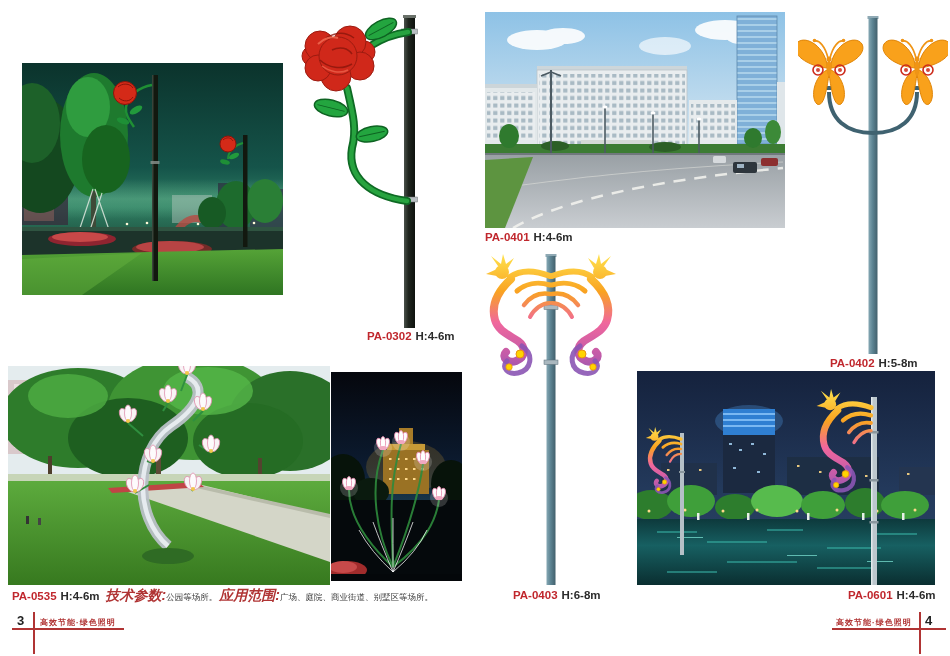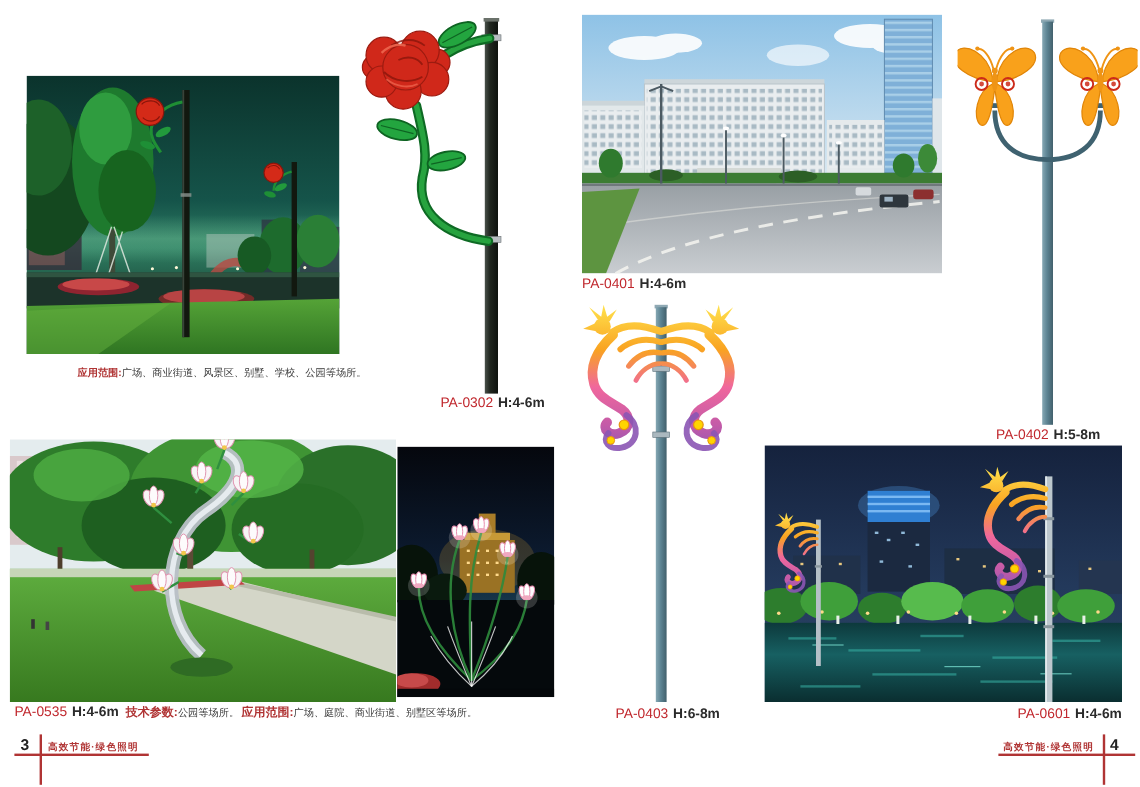--- a/index.html
+++ b/index.html
@@ -3,24 +3,24 @@
 <meta charset="utf-8">
 <style>
   * { margin:0; padding:0; box-sizing:border-box; }
   html,body { background:#ffffff; }
   body { font-family:"Liberation Sans", sans-serif; }
   .page { position:relative; width:950px; height:656px; background:#ffffff; overflow:hidden; }
   .abs { position:absolute; }
   .photo { position:absolute; overflow:hidden; }
   .photo svg { display:block; }
   .model-label { position:absolute; font-size:11.5px; font-weight:bold; white-space:nowrap; }
-  .pm { color:#c0272d; font-weight:normal; }
+  .pm { color:#c0272d; font-weight:bold; }
   .ph { color:#2b2b2b; font-weight:600; margin-left:4px; }
   .caption-row { position:absolute; white-space:nowrap; font-size:11.5px; }
-  .small-red { color:#b03434; font-weight:bold; font-size:10px; margin-left:6px; }
+  .small-red { color:#b03434; font-weight:bold; font-size:14px; margin-left:6px;font-style:italic; }
   .small-blk { color:#3a3a3a; font-size:8.5px; }
   .note { position:absolute; font-size:8.5px; color:#3a3a3a; text-align:center; white-space:nowrap; }
   .note .red { color:#b03434; font-weight:bold; }
   .desc { position:absolute; font-size:8.5px; color:#b03434; font-weight:bold;
           line-height:25px; text-align:justify; text-indent:2em; }
   .footer-line { position:absolute; background:#b03434; }
   .pagenum { position:absolute; font-size:13px; font-weight:bold; color:#222222; }
   .slogan { position:absolute; font-size:8px; font-weight:bold; color:#b03434; letter-spacing:1px; }
 </style>
 </head>
@@ -138,23 +138,20 @@
         <rect x="221" y="72" width="4.5" height="112" fill="#12180f"></rect>
         <path d="M221 80 C213 82 206 88 206 96" stroke="#1f8f34" stroke-width="2" fill="none"></path>
         <ellipse cx="212" cy="93" rx="5.5" ry="2.6" transform="rotate(-25 212 93)" fill="#229a3c"></ellipse>
         <ellipse cx="203" cy="99" rx="5" ry="2.4" transform="rotate(15 203 99)" fill="#1e8f36"></ellipse>
         <circle cx="206" cy="81" r="8" fill="#d42a18" stroke="#8a150b" stroke-width="1"></circle>
         <path d="M201 77 C204 74 209 74 211 78" stroke="#8a150b" stroke-width="0.9" fill="none"></path>
       </g>
     </svg>
   </div>
 
-  <div class="note" style="left:40px;top:305px;width:290px">
-    <span class="red">应用范围:</span><span>广场、商业街道、风景区、别墅、学校、公园等场所。</span>
-  </div>
 
   <div class="abs" style="left:295px;top:12px;width:165px;height:320px">
     <svg width="165" height="320" viewBox="0 0 165 320">
       <rect x="109" y="4" width="11" height="312" fill="url(#gradPole)"></rect>
       <rect x="108" y="3" width="13" height="3" fill="#6a716a"></rect>
       <g>
         <rect x="106.5" y="17" width="16" height="5" fill="#b8bec2" stroke="#6a7072" stroke-width="0.5"></rect>
       </g>
       <g>
         <rect x="106.5" y="185" width="16" height="5" fill="#b8bec2" stroke="#6a7072" stroke-width="0.5"></rect>

